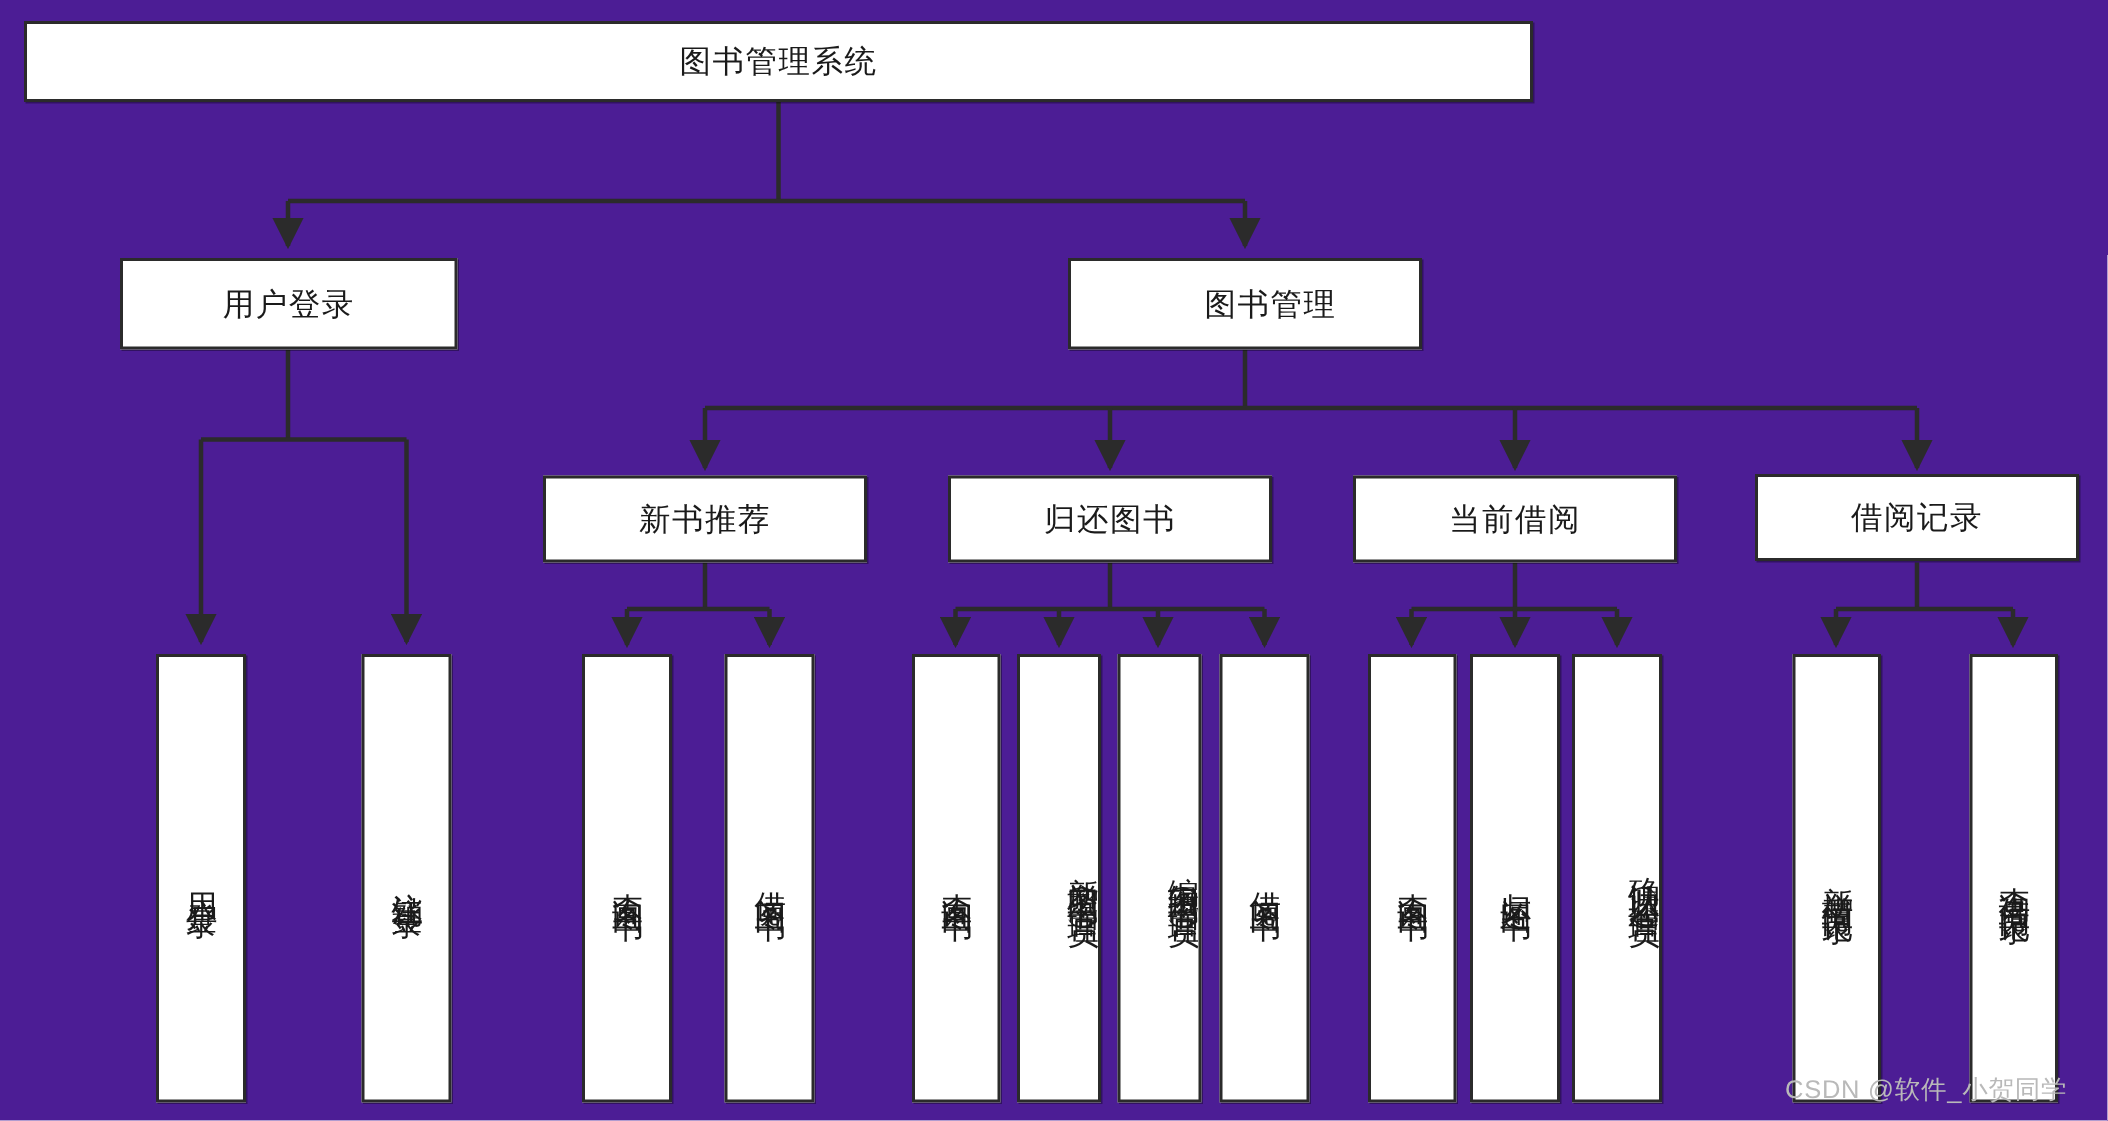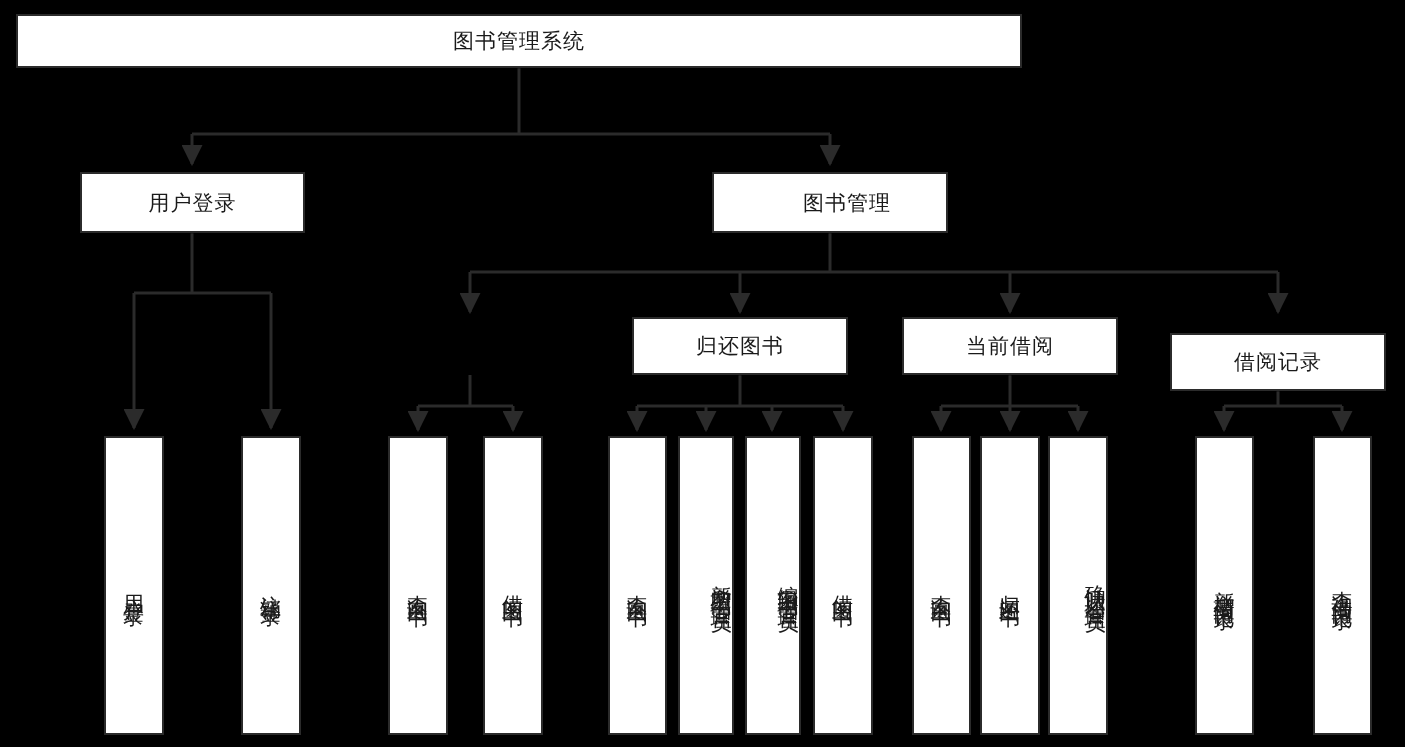--- a/index.html
+++ b/index.html
@@ -7,21 +7,21 @@
     padding: 0;
     background: #ffffff;
   }
   body {
     font-family: "Liberation Sans", "DejaVu Sans", sans-serif;
   }
   #canvas {
     position: relative;
     width: 1405px;
     height: 747px;
-    background: #000000;
+    background: #4c1d95;
     overflow: hidden;
   }
   .node {
     position: absolute;
     box-sizing: border-box;
     border: 2px solid #2b2b2b;
     background: #ffffff;
     display: flex;
     align-items: center;
     justify-content: center;
@@ -126,27 +126,30 @@
     <span>图书管理系统</span>
   </div>
 
   <div class="node horizontal" style="left:80px; top:172px; width:225px; height:61px;">
     <span>用户登录</span>
   </div>
   <div class="node horizontal" style="left:712px; top:172px; width:236px; height:61px;padding-left:34px;">
     <span>图书管理</span>
   </div>
 
+  <div class="node horizontal" style="left:362px; top:317px; width:216px; height:58px;">
+    <span>新书推荐</span>
+  </div>
   <div class="node horizontal" style="left:632px; top:317px; width:216px; height:58px;">
     <span>归还图书</span>
   </div>
   <div class="node horizontal" style="left:902px; top:317px; width:216px; height:58px;">
     <span>当前借阅</span>
   </div>
-  <div class="node horizontal" style="left:1170px; top:333px; width:216px; height:58px;">
+  <div class="node horizontal" style="left:1170px; top:316px; width:216px; height:58px;">
     <span>借阅记录</span>
   </div>
 
   <div class="node vertical mid-align" style="left:104px; top:436px; width:60px; height:299px;">
     <span>用户登录</span>
   </div>
   <div class="node vertical mid-align" style="left:241px; top:436px; width:60px; height:299px;">
     <span>注销登录</span>
   </div>
 
@@ -180,14 +183,15 @@
     <span>确认归还（管理员）</span>
   </div>
 
   <div class="node vertical mid-align" style="left:1195px; top:436px; width:59px; height:299px;">
     <span>新增借阅记录</span>
   </div>
   <div class="node vertical mid-align" style="left:1313px; top:436px; width:59px; height:299px;">
     <span>查询借阅记录</span>
   </div>
 
+  <div class="watermark" style="left:1190px; top:715px;">CSDN @软件_小贺同学</div>
 
 </div>
 
 </body></html>

